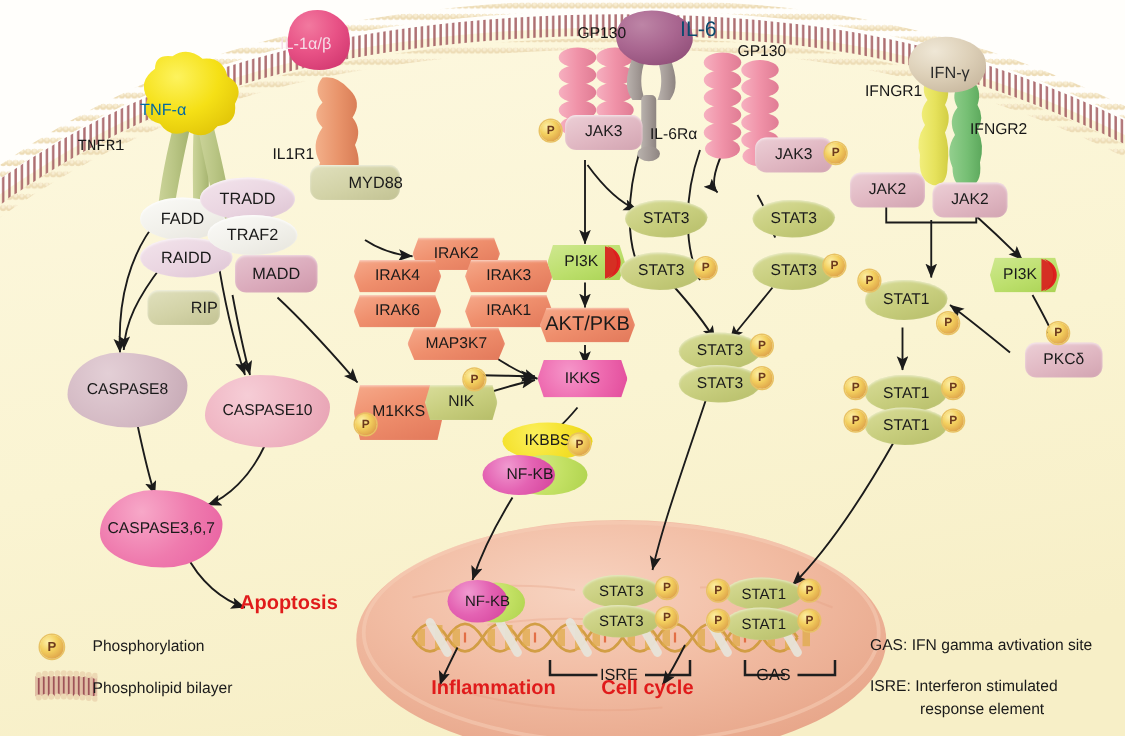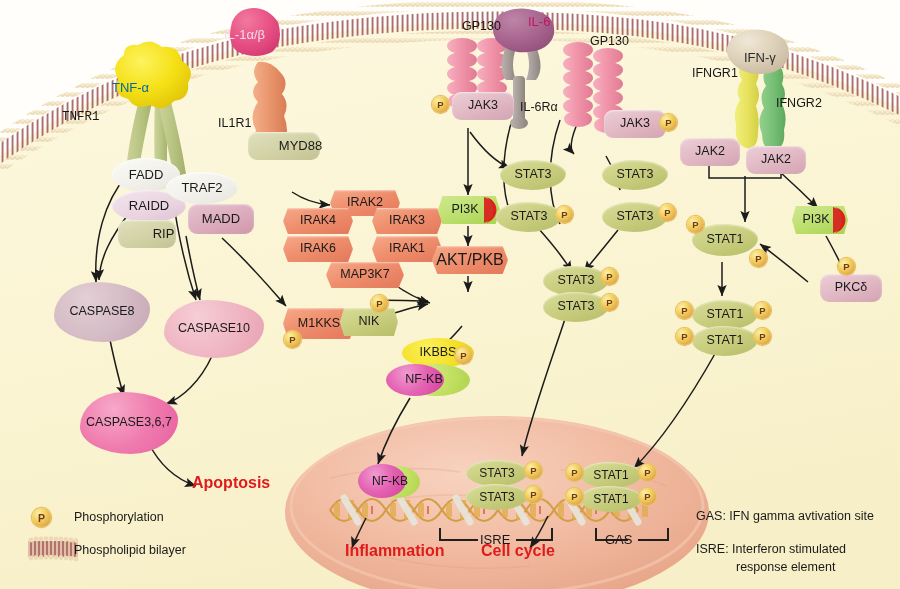--- a/index.html
+++ b/index.html
@@ -369,37 +369,40 @@
         <stop offset="100%" stop-color="#c9b9a0"></stop>
       </radialGradient>
     </g>
   </svg>
 
   <div class="plabel" style="left:62px;top:110px;font-family:Liberation Mono, monospace;">TNFR1</div>
   <div class="plabel" style="left:112px;top:80px;font-size:13px;color:#0369a1;">TNF-α</div>
   <div class="plabel" style="left:218px;top:116px;">IL1R1</div>
   <div class="plabel" style="left:224px;top:27px;font-size:13px;color:#f6dce6;">IL-1α/β</div>
   <div class="plabel" style="left:462px;top:19px;">GP130</div>
-  <div class="plabel" style="left:528px;top:14px;font-size:13px;color:#be185d;">IL-6</div>
+  <div class="plabel" style="left:544px;top:14px;font-size:17px;color:#0c4a6e;">IL-6</div>
   <div class="plabel" style="left:520px;top:100px;">IL-6Rα</div>
   <div class="plabel" style="left:590px;top:34px;">GP130</div>
   <div class="plabel" style="left:692px;top:66px;">IFNGR1</div>
   <div class="plabel" style="left:776px;top:96px;">IFNGR2</div>
   <div class="plabel" style="left:744px;top:50px;font-size:13px;color:#2a2a2a;">IFN-γ</div>
 
   <div class="node ellip c-white" style="left:112px;top:158px;width:68px;height:34px;font-size:13px;">
     <span class="nodetext">FADD</span>
     </div>
+  <div class="node ellip c-pinkpale" style="left:160px;top:142px;width:76px;height:34px;font-size:13px;">
+    <span class="nodetext">TRADD</span>
+    </div>
   <div class="node ellip c-pinkpale" style="left:112px;top:190px;width:74px;height:32px;font-size:13px;">
     <span class="nodetext">RAIDD</span>
     </div>
   <div class="node ellip c-white" style="left:166px;top:172px;width:72px;height:32px;font-size:13px;">
     <span class="nodetext">TRAF2</span>
     </div>
-  <div class="node rrect c-khaki" style="left:118px;top:220px;width:58px;height:28px;font-size:13px;">
+  <div class="node rrect c-khaki" style="left:118px;top:232px;width:58px;height:28px;font-size:13px;">
     <span class="nodetext">RIP</span>
     </div>
   <div class="node rrect c-mauve" style="left:188px;top:204px;width:66px;height:30px;font-size:13px;">
     <span class="nodetext">MADD</span>
     </div>
   <div class="node rrect c-khaki" style="left:248px;top:132px;width:72px;height:28px;font-size:13px;">
     <span class="nodetext">MYD88</span>
     </div>
 
   <div class="node cloud c-cas8" style="left:54px;top:282px;width:96px;height:60px;font-size:12.5px;">
@@ -425,30 +428,33 @@
   <div class="node hexa c-salmon" style="left:283px;top:236px;width:70px;height:26px;font-size:12.5px;">
     <span class="nodetext">IRAK6</span>
     </div>
   <div class="node hexa c-salmon" style="left:372px;top:236px;width:70px;height:26px;font-size:12.5px;">
     <span class="nodetext">IRAK1</span>
     </div>
   <div class="node hexa c-salmon" style="left:326px;top:262px;width:78px;height:26px;font-size:12.5px;">
     <span class="nodetext">MAP3K7</span>
     </div>
 
-  <div class="node hexa c-salmon" style="left:283px;top:308px;width:72px;height:31px;font-size:12.5px;">
+  <div class="node hexa c-salmon" style="left:283px;top:308px;width:72px;height:44px;font-size:12.5px;">
     <span class="nodetext">M1KKS</span>
     </div>
   <div class="phos" style="left:284px;top:331px;">P</div>
 
   <div class="node hexa c-olive" style="left:340px;top:308px;width:58px;height:28px;font-size:12.5px;">
     <span class="nodetext">NIK</span>
     </div>
   <div class="phos" style="left:371px;top:295px;">P</div>
 
+  <div class="node hexa c-hotpink" style="left:430px;top:288px;width:72px;height:30px;font-size:12.5px;">
+    <span class="nodetext">IKKS</span>
+    </div>
 
   <div class="node ellip c-yellow" style="left:402px;top:338px;width:72px;height:30px;font-size:12.5px;">
     <span class="nodetext">IKBBS</span>
     </div>
   <div class="phos" style="left:455px;top:347px;">P</div>
 
   <div class="node ellip c-lgreen" style="left:404px;top:364px;width:66px;height:32px;font-size:12.5px;"></div>
   <div class="node ellip c-magenta" style="left:386px;top:364px;width:58px;height:32px;font-size:12.5px;">
     <span class="nodetext" style="transform:translateX(9px);">NF-KB</span>
     </div>

